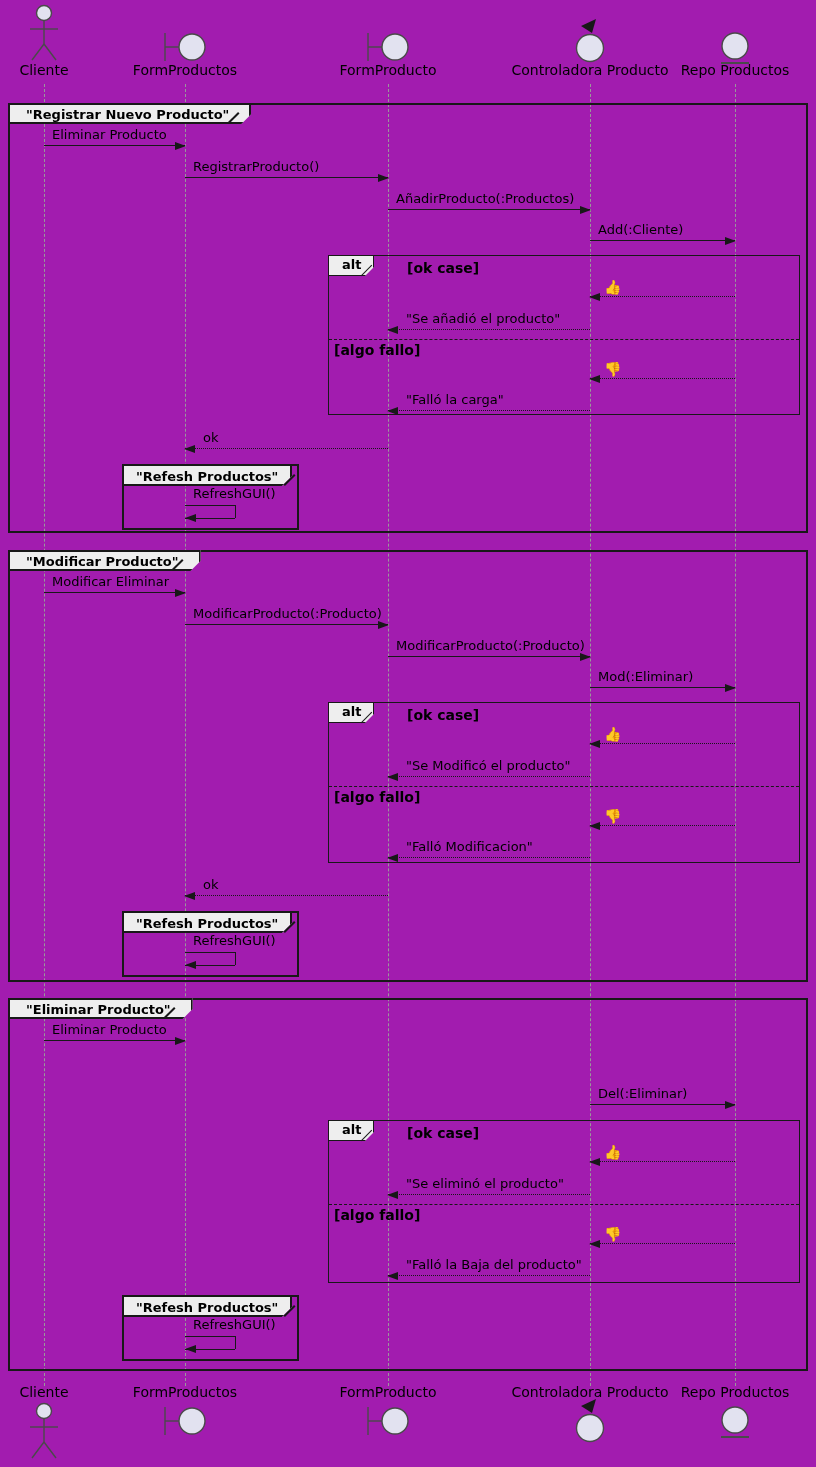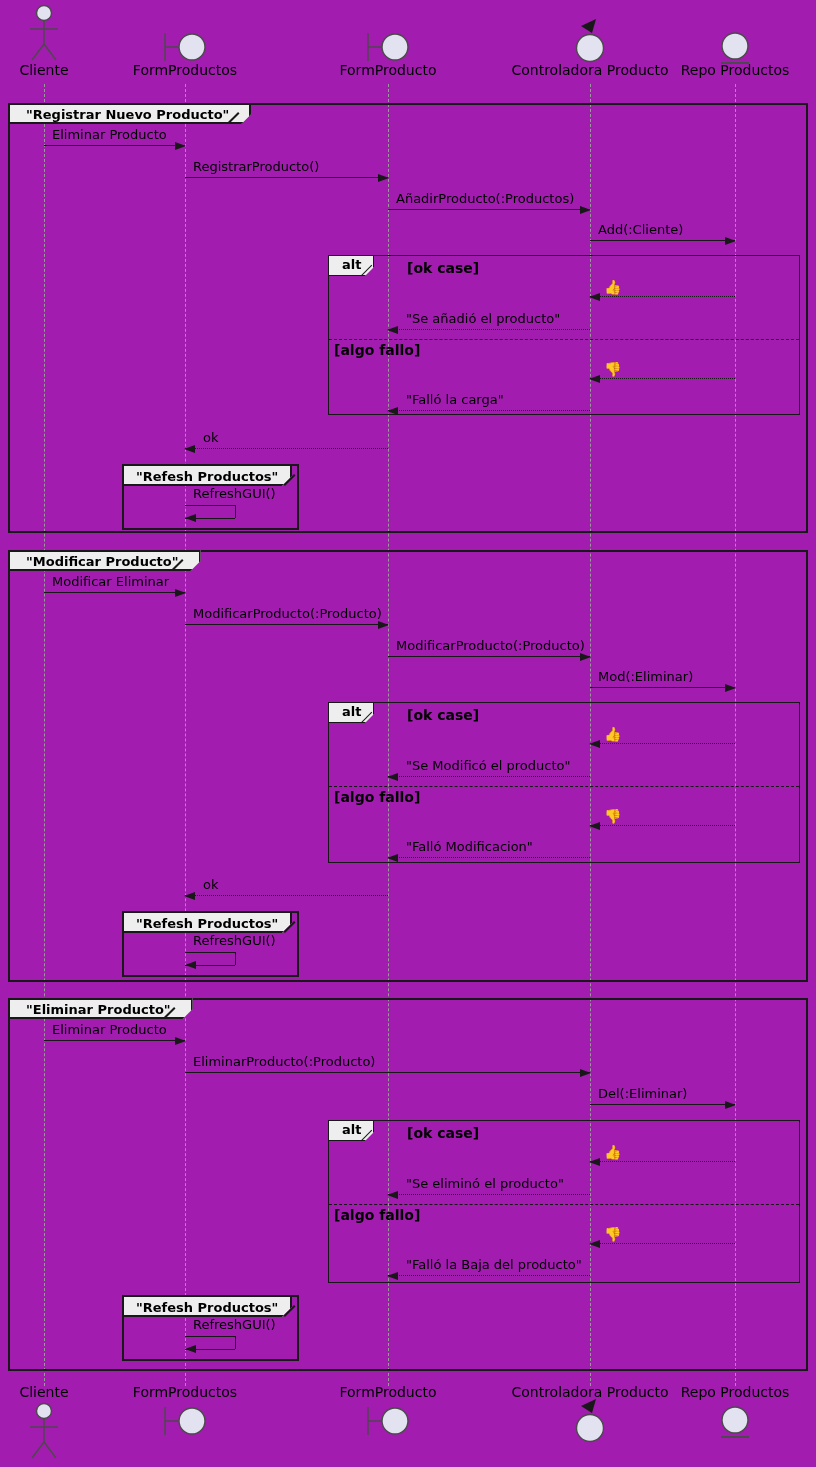--- a/index.html
+++ b/index.html
@@ -236,25 +236,20 @@
   <div class="frame" style="left:8px;top:998px;width:800px;height:373px">
     <div class="tab">"Eliminar Producto"</div>
     <div class="tabdiag" style="left:152px;top:12px"></div>
   </div>
 
   <div class="msg right" style="left:44px;top:1021px;width:141px">
     <span class="lbl">Eliminar Producto</span>
     <div class="ln"></div>
       <div class="ah"></div>
   </div>
-  <div class="msg right" style="left:185px;top:1053px;width:405px">
-    <span class="lbl">EliminarProducto(:Producto)</span>
-    <div class="ln"></div>
-      <div class="ah"></div>
-  </div>
   <div class="msg right" style="left:590px;top:1085px;width:145px">
     <span class="lbl">Del(:Eliminar)</span>
     <div class="ln"></div>
       <div class="ah"></div>
   </div>
 
   <div class="alt" style="left:328px;top:1120px;width:472px;height:163px">
     <div class="alt-tab">alt</div>
     <div class="tabdiag" style="left:30px;top:14px;border-top-width:1.6px"></div>
     <div class="guard" style="left:78px;top:4px">[ok case]</div>

